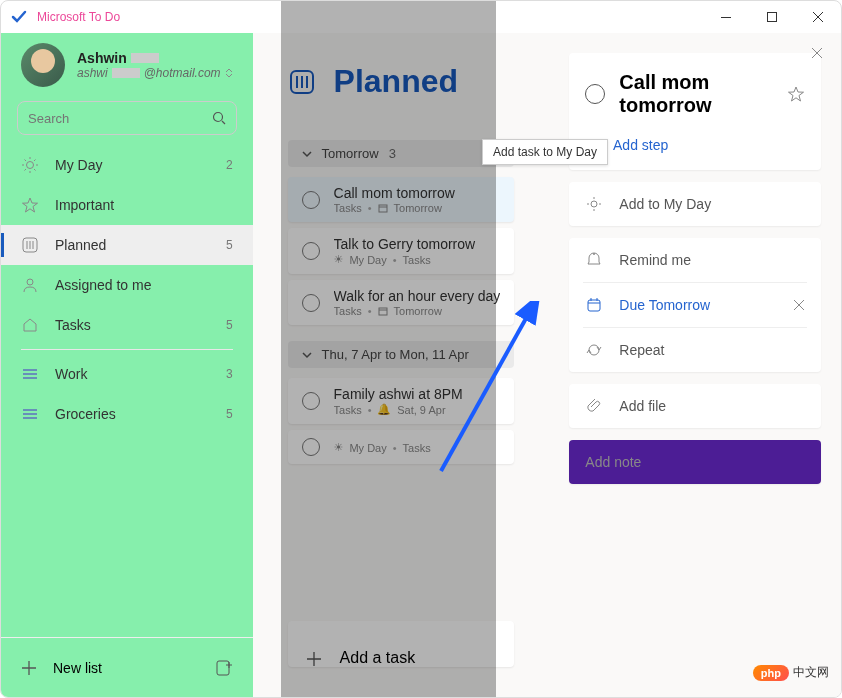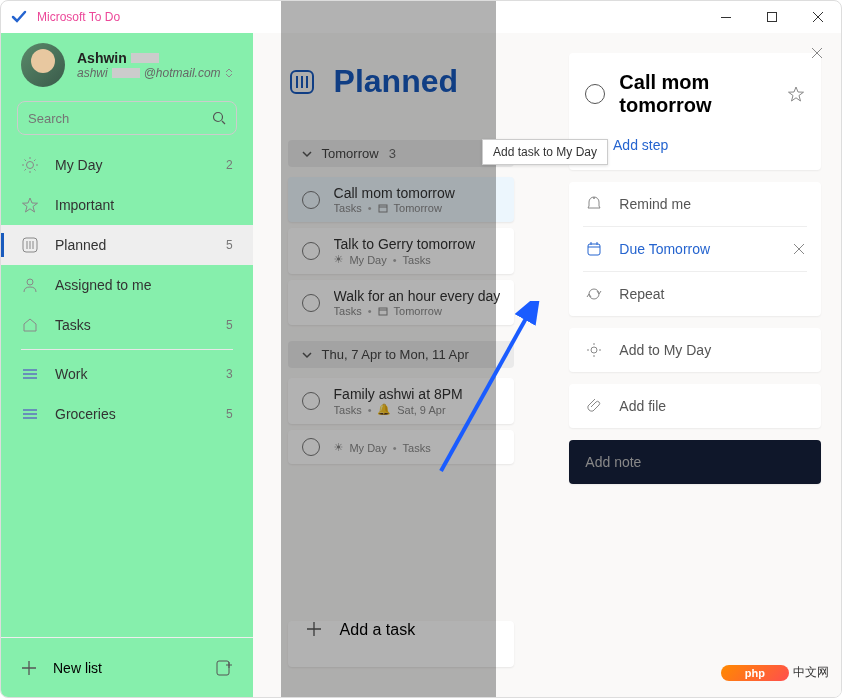--- a/index.html
+++ b/index.html
@@ -41,47 +41,47 @@
 .main-title { font-size: 32px; font-weight: 600; color: #185abd; }
 .date-header { display: inline-flex; align-items: center; gap: 10px; background: #eaeaea; padding: 6px 14px; border-radius: 4px; font-size: 13px; color: #444; margin-bottom: 10px; }
 .date-count { color: #666; }
 .task-card { background: #fff; border-radius: 4px; box-shadow: 0 1px 2px rgba(0,0,0,0.08); padding: 8px 14px; margin-bottom: 6px; display: flex; align-items: center; gap: 14px; }
 .task-card.selected { background: #ecf6fd; }
 .task-circle { width: 18px; height: 18px; border: 1.5px solid #777; border-radius: 50%; flex-shrink: 0; }
 .task-content { flex: 1; overflow: hidden; }
 .task-title { font-size: 14px; color: #333; white-space: nowrap; overflow: hidden; }
 .task-meta { font-size: 11px; color: #888; display: flex; align-items: center; gap: 6px; margin-top: 1px; }
 .task-meta-dot { color: #aaa; }
-.addtask { background: #fff; border-radius: 4px; height: 46px; display: flex; align-items: flex-start; padding: 0 18px; gap: 18px; box-shadow: 0 1px 2px rgba(0,0,0,0.08); margin-top: auto; margin-bottom: 30px; }
+.addtask { background: #fff; border-radius: 4px; height: 46px; display: flex; align-items: flex-end; padding: 0 18px; gap: 18px; box-shadow: 0 1px 2px rgba(0,0,0,0.08); margin-top: auto; margin-bottom: 30px; }
 
 .detail-panel { width: 345px; background: #faf9f8; padding: 20px; display: flex; flex-direction: column; gap: 12px; position: relative; z-index: 5; }
 .detail-close { position: absolute; top: 14px; right: 18px; }
 .detail-main-card { background: #fff; border-radius: 4px; box-shadow: 0 1px 2px rgba(0,0,0,0.06); }
 .detail-title-row { display: flex; align-items: center; padding: 18px 16px 10px; gap: 14px; }
 .detail-circle { width: 20px; height: 20px; border: 1.5px solid #555; border-radius: 50%; }
 .detail-title { flex: 1; font-size: 20px; font-weight: 600; }
 .add-step-row { display: flex; align-items: center; padding: 6px 18px 14px; gap: 14px; color: #2564cf; font-size: 14px; }
 .plus-icon { font-size: 20px; font-weight: 300; }
 .detail-card { background: #fff; border-radius: 4px; box-shadow: 0 1px 2px rgba(0,0,0,0.06); }
 .detail-row { display: flex; align-items: center; padding: 14px 16px; gap: 16px; font-size: 14px; color: #555; }
 .detail-row.blue { color: #2564cf; }
 .detail-row .row-icon { width: 18px; display: flex; justify-content: center; }
 .detail-row .row-label { flex: 1; }
 .detail-divider { height: 1px; background: #eee; margin: 0 14px; }
-.note-card { background: #0f172a; border-radius: 4px; padding: 14px 16px; box-shadow: 0 1px 2px rgba(0,0,0,0.06); color: #888; font-size: 14px; }
+.note-card { background: #4c1d95; border-radius: 4px; padding: 14px 16px; box-shadow: 0 1px 2px rgba(0,0,0,0.06); color: #888; font-size: 14px; }
 .detail-footer { margin-top: auto; display: flex; align-items: center; justify-content: center; padding: 12px 0; font-size: 12px; color: #777; position: relative; }
 .trash-icon { position: absolute; right: 8px; }
 
 .overlay { position: absolute; left: 280px; right: 345px; top: 0; bottom: 0; background: rgba(0,0,0,0.30); pointer-events: none; z-index: 3; }
 
 .tooltip { position: absolute; top: 138px; left: 481px; background: #fff; border: 1px solid #ccc; padding: 5px 10px; font-size: 12px; color: #333; z-index: 20; box-shadow: 0 1px 3px rgba(0,0,0,0.12); }
 
 .arrow { position: absolute; left: 420px; top: 300px; z-index: 15; pointer-events: none; }
 .watermark { position: absolute; right: 12px; bottom: 16px; display: flex; align-items: center; gap: 4px; z-index: 30; }
-.wm-badge { background: linear-gradient(135deg,#ff8a00,#ff4e4e); color: #fff; font-size: 11px; font-weight: bold; padding: 2px 24px; border-radius: 10px; }
+.wm-badge { background: linear-gradient(135deg,#ff8a00,#ff4e4e); color: #fff; font-size: 11px; font-weight: bold; padding: 2px 8px; border-radius: 10px; }
 .wm-text { font-size: 12px; color: #333; }
 
 svg { display: block; }
 </style>
 </head>
 <body>
 
 <div class="titlebar">
   <span class="titlebar-logo">
     <svg viewBox="0 0 16 16">
@@ -349,20 +349,37 @@
       <div class="add-step-row">
         <span class="plus-icon">+</span>
         <span>Add step</span>
       </div>
     </div>
 
     <div class="detail-card">
       <div class="detail-row">
         <span class="row-icon">
             <svg width="16" height="16">
+              <circle cx="8" cy="8" r="3" stroke="#888" fill="none"></circle>
+              <g stroke="#888">
+                <line x1="8" y1="1" x2="8" y2="3"></line>
+                <line x1="8" y1="13" x2="8" y2="15"></line>
+                <line x1="1" y1="8" x2="3" y2="8"></line>
+                <line x1="13" y1="8" x2="15" y2="8"></line>
+              </g>
+            </svg>
+          </span>
+        <span class="row-label">Add to My Day</span>
+      </div>
+    </div>
+
+    <div class="detail-card">
+      <div class="detail-row">
+        <span class="row-icon">
+            <svg width="16" height="16">
               <path d="M3 6 A5 5 0 0 1 13 6 V10 L14 12 H2 L3 10 Z" stroke="#888" fill="none"></path>
               <circle cx="8" cy="2" r="1" fill="#888"></circle>
             </svg>
           </span>
         <span class="row-label">Remind me</span>
       </div>
       <div class="detail-divider"></div>
       <div class="detail-row blue">
         <span class="row-icon">
             <svg width="16" height="16">
@@ -388,37 +405,20 @@
             </svg>
           </span>
         <span class="row-label">Repeat</span>
       </div>
     </div>
 
     <div class="detail-card">
       <div class="detail-row">
         <span class="row-icon">
             <svg width="16" height="16">
-              <circle cx="8" cy="8" r="3" stroke="#888" fill="none"></circle>
-              <g stroke="#888">
-                <line x1="8" y1="1" x2="8" y2="3"></line>
-                <line x1="8" y1="13" x2="8" y2="15"></line>
-                <line x1="1" y1="8" x2="3" y2="8"></line>
-                <line x1="13" y1="8" x2="15" y2="8"></line>
-              </g>
-            </svg>
-          </span>
-        <span class="row-label">Add to My Day</span>
-      </div>
-    </div>
-
-    <div class="detail-card">
-      <div class="detail-row">
-        <span class="row-icon">
-            <svg width="16" height="16">
               <path d="M5 9 L10 4 A2 2 0 0 1 13 7 L7 13 A4 4 0 0 1 2 8 L9 1" stroke="#888" fill="none"></path>
             </svg>
           </span>
         <span class="row-label">Add file</span>
       </div>
     </div>
 
     <div class="note-card">
       <span>Add note</span>
     </div>

